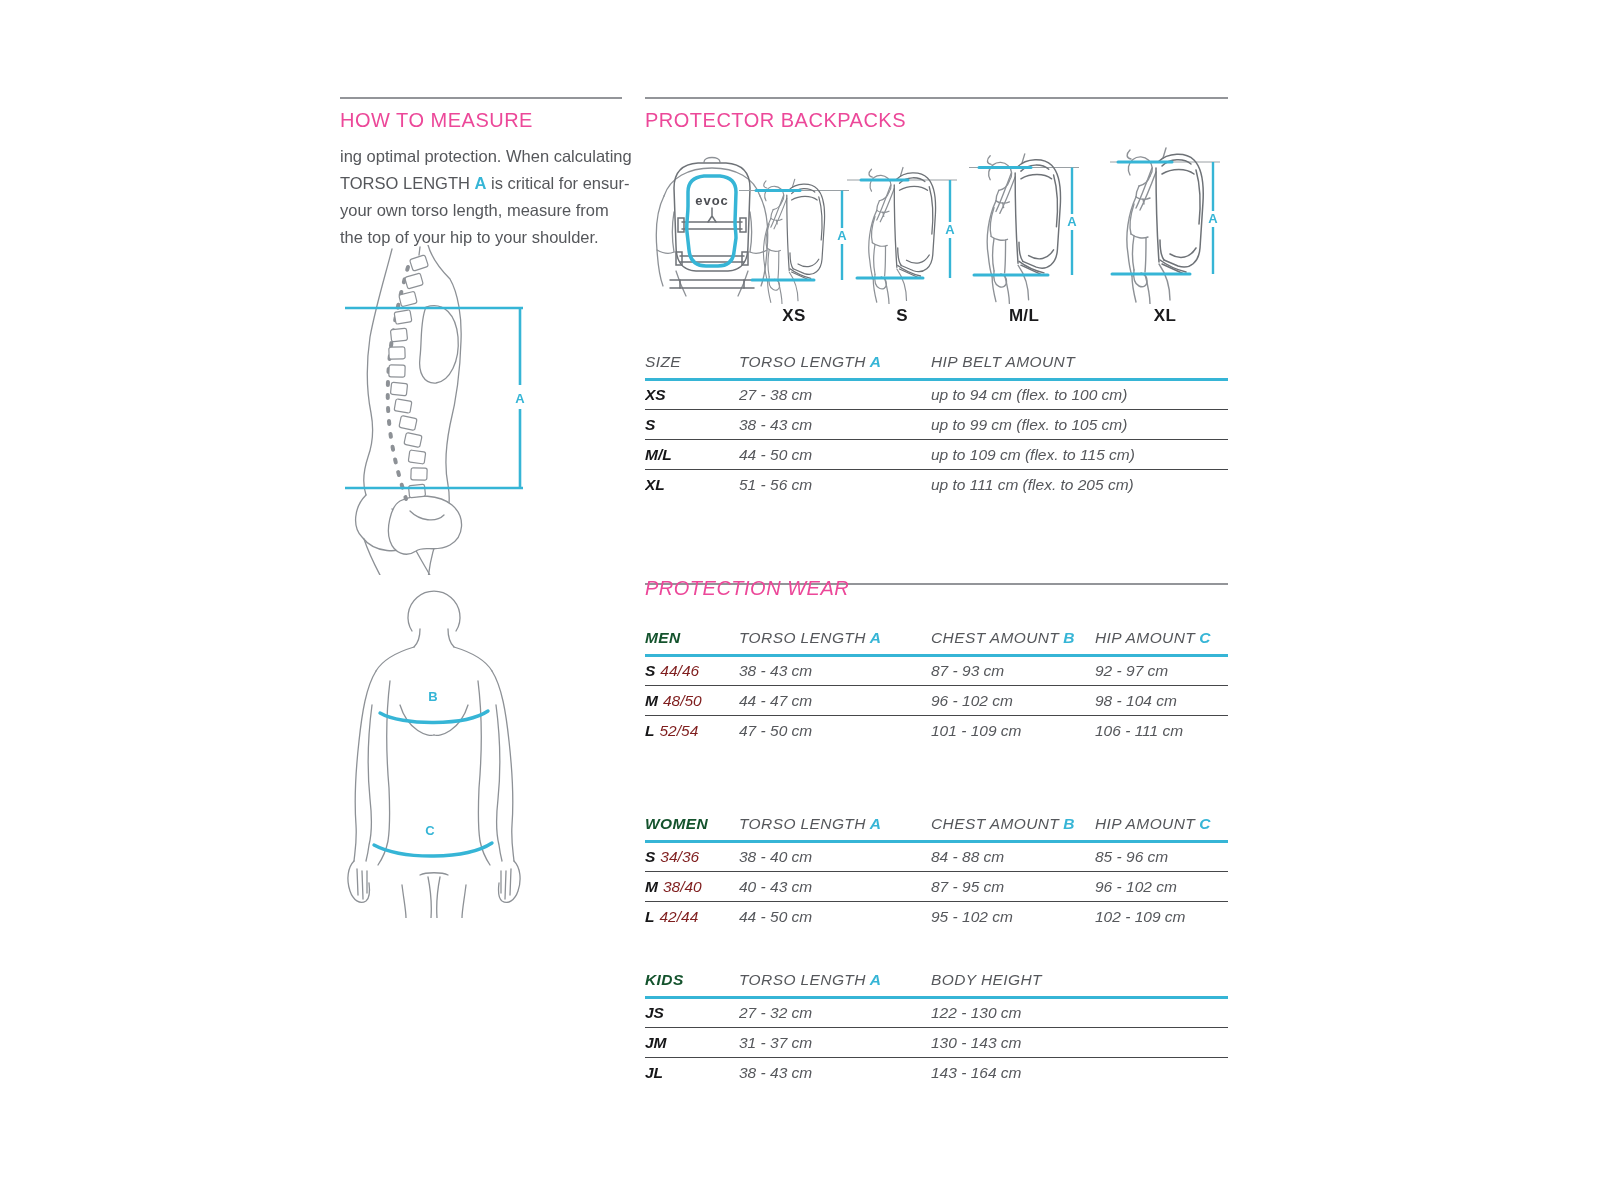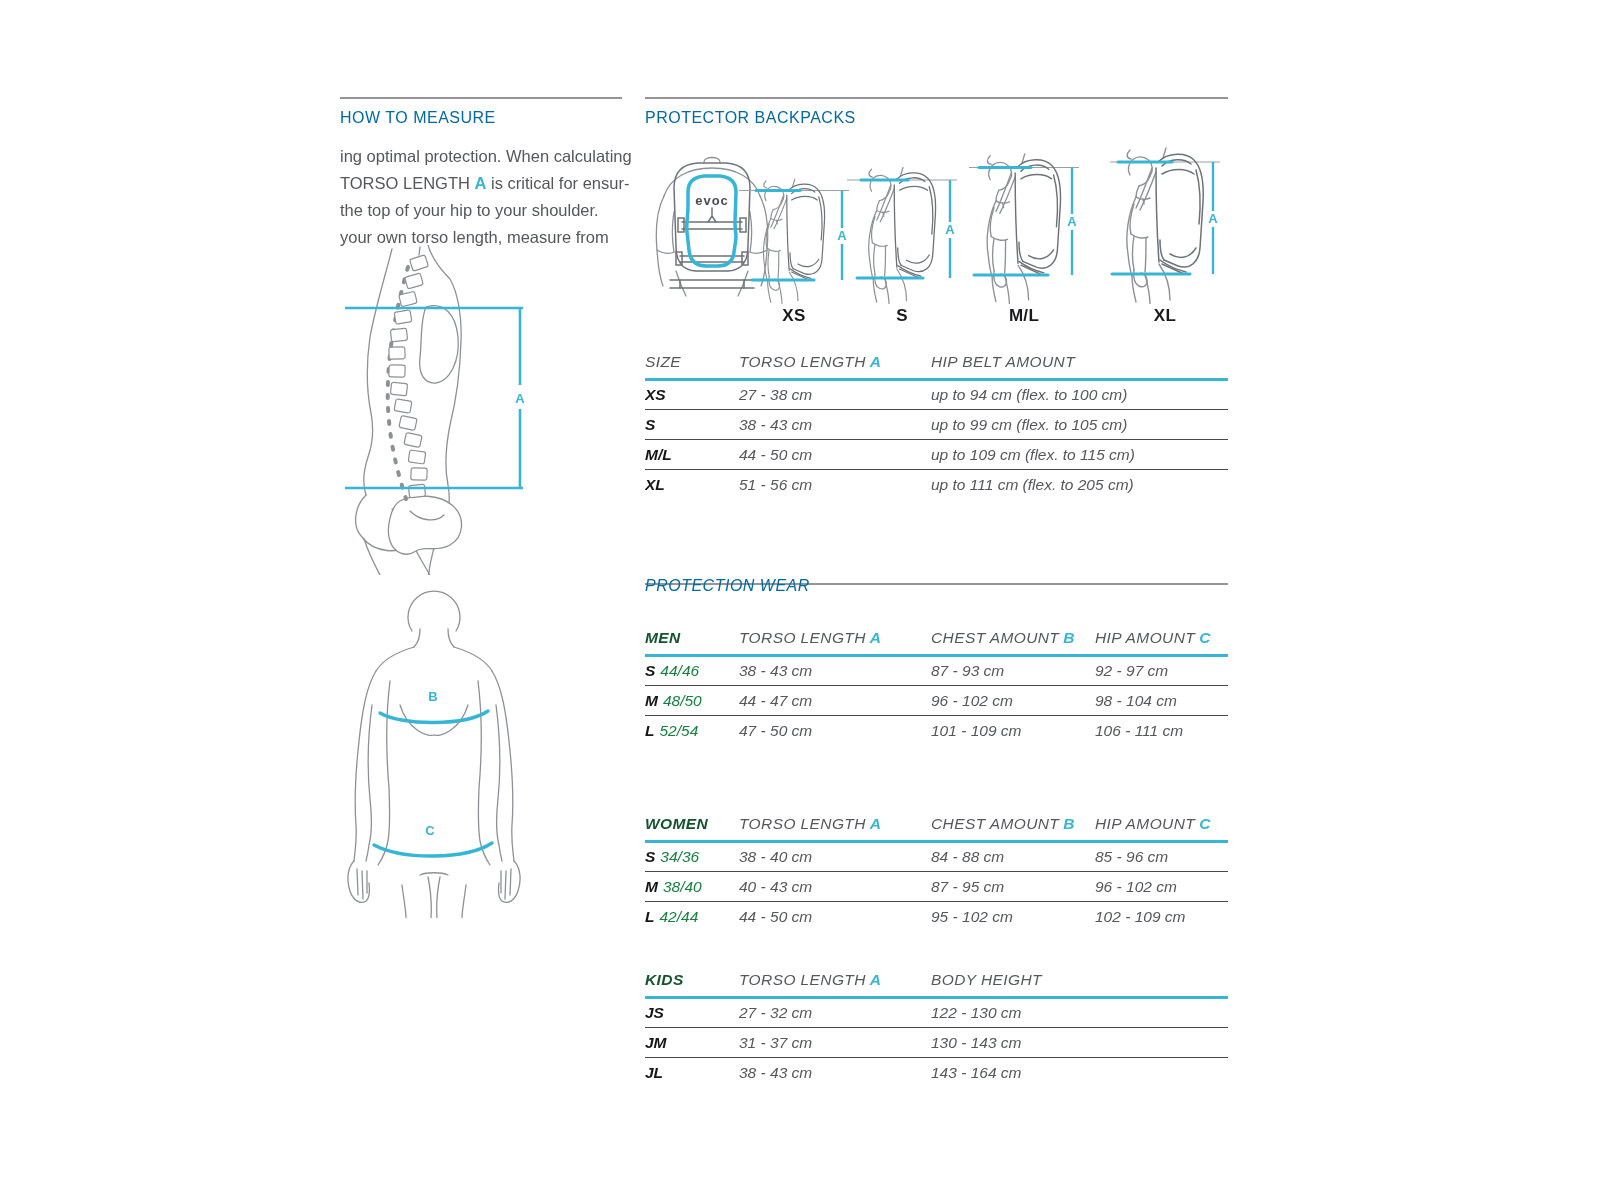--- a/index.html
+++ b/index.html
@@ -2,22 +2,22 @@
 <html><head>
 <meta charset="utf-8">
 <style>
   html,body{margin:0;padding:0;background:#fff;}
   .page{position:relative;width:1600px;height:1200px;background:#ffffff;overflow:hidden;
         font-family:"Liberation Sans", sans-serif;color:#55575b;}
   .col{position:absolute;top:97px;}
   .col-left{left:340px;width:282px;}
   .col-right{left:645px;width:583px;}
   .rule{position:absolute;left:0;top:0;width:100%;height:2px;background:#939599;}
-  .section-title{position:absolute;left:0;top:12px;font-size:16px;letter-spacing:.5px;
-        color:#0369a1;white-space:nowrap;}
+  .section-title{position:absolute;left:0;top:12px;font-size:20px;letter-spacing:.5px;
+        color:#ec4899;white-space:nowrap;}
   .accent{color:#36b5d6;font-weight:bold;}
   
   .measure-copy{position:absolute;left:0;top:46px;width:300px;font-size:16.5px;line-height:27px;color:#55575b;}
   
   .spine-svg{position:absolute;left:0;top:148px;}
   .torso-svg{position:absolute;left:2px;top:486px;}
   
   .packs-row{position:absolute;left:0;top:47px;height:186px;width:583px;}
   .pack-fig{position:absolute;bottom:26px;}
   .pack-label{position:absolute;top:162px;width:110px;text-align:center;
@@ -25,21 +25,21 @@
   
   table{border-collapse:collapse;table-layout:fixed;width:583px;position:absolute;left:0;font-style:italic;}
   th,td{padding:0;text-align:left;font-weight:normal;vertical-align:middle;overflow:hidden;white-space:nowrap;}
   thead th{font-size:15.5px;color:#55575b;letter-spacing:.4px;padding-bottom:7px;
         border-bottom:3px solid #36b5d6;}
   thead th.group{color:#14532d;font-weight:bold;}
   tbody tr{height:30px;}
   tbody tr:not(:last-child) td{border-bottom:1px solid #46474a;}
   td{font-size:15.5px;color:#55575b;}
   td .b, td.b{color:#161618;font-weight:bold;}
-  td .num{margin-left:5px;color:#15803d;}
+  td .num{margin-left:5px;color:#7f1d1d;}
   th .accent-letter{color:#36b5d6;font-weight:bold;margin-left:4px;}
   .t1{top:256px;}
   .pw-rule{top:486px;}
   .pw-title{top:480px;font-style:italic;}
   .t-men{top:532px;}
   .t-women{top:718px;}
   .t-kids{top:874px;}
   .col1{width:94px;} .col2{width:192px;} .col3w{width:164px;}
   svg{display:block;}
   svg text{font-family:"Liberation Sans", sans-serif;}
@@ -50,22 +50,22 @@
 
 <div class="page">
 
   <div class="col col-left">
     <div class="rule"></div>
     <div class="section-title">HOW TO MEASURE</div>
 
     <div class="measure-copy">
       <div>ing optimal protection. When calculating</div>
       <div><span>TORSO LENGTH </span><span class="accent">A</span><span> is critical for ensur-</span></div>
+      <div>your own torso length, measure from</div>
       <div>the top of your hip to your shoulder.</div>
-      <div>your own torso length, measure from</div>
     </div>
 
     <svg class="spine-svg" width="190" height="330" viewBox="0 0 190 330" fill="none">
       <g stroke="#8d9196" stroke-width="1.3" fill="none" stroke-linecap="round">
 
         <path d="M52,4 C46,28 36,60 30,92 C26,120 27,148 31,168 C34,184 33,198 28,212 C24,224 22,238 26,250"></path>
 
         <path d="M26,250 C14,262 12,282 22,292 C34,308 60,310 72,298 C80,290 78,278 70,272 C64,268 56,268 52,264"></path>
         <path d="M24,294 C30,312 38,326 42,334"></path>
         <path d="M72,298 C80,314 88,326 92,334"></path>

